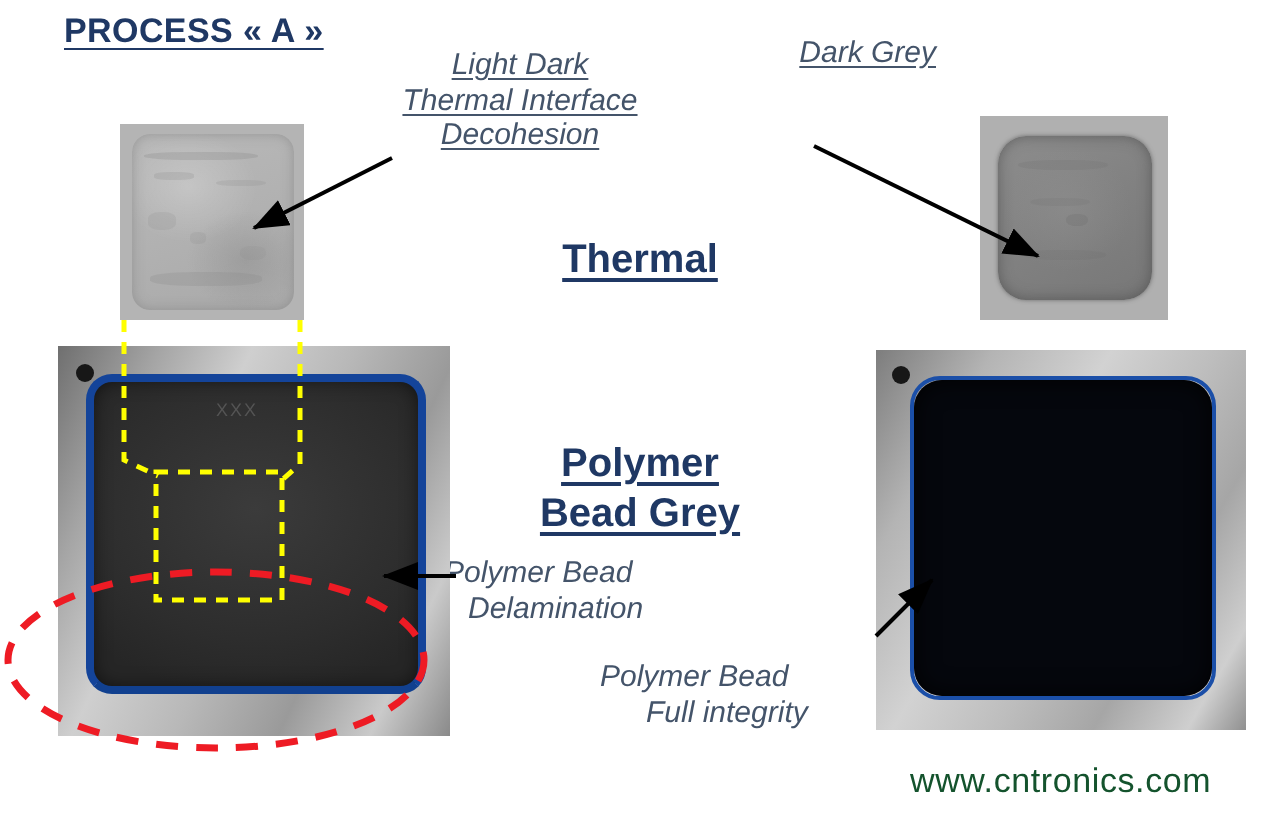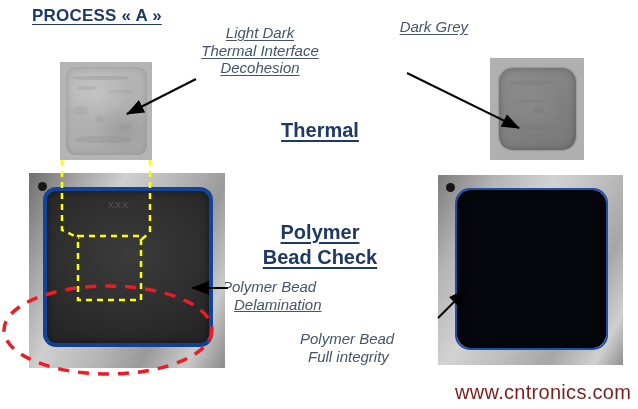--- a/index.html
+++ b/index.html
@@ -52,22 +52,22 @@
     font-weight: 700;
     font-size: 20px;
     line-height: 1.25;
     text-align: center;
     white-space: nowrap;
   }
   .center-label .ul { text-decoration: underline; text-underline-offset: 3px; }
 
   .watermark {
     position: absolute;
-    color: #7f1d1d;
-    font-size: 20px;
+    color: #14532d;
+    font-size: 17px;
     letter-spacing: .3px;
     white-space: nowrap;
   }
 
   
   .paste-photo {
     position: absolute;
     overflow: hidden;
   }
   .paste-photo .frame {
@@ -198,31 +198,31 @@
   <div class="ital" style="left:350px; top:18px; width:118px;text-align:right;">
     <div><span class="ul">Dark Grey</span></div>
   </div>
 
   <div class="center-label" style="left:258px; top:118px; width:124px;">
     <div><span class="ul">Thermal</span></div>
   </div>
 
   <div class="center-label" style="left:258px; top:220px; width:124px;">
     <div><span class="ul">Polymer</span></div>
-    <div><span class="ul">Bead Check</span></div>
+    <div><span class="ul">Bead Grey</span></div>
   </div>
 
   <div class="ital noul" style="left:222px; top:278px; width:144px; text-align:left;">
     <div><span>Polymer Bead</span></div>
-    <div style="padding-left:12px;text-decoration:underline;"><span>Delamination</span></div>
+    <div style="padding-left:12px;"><span>Delamination</span></div>
   </div>
 
   <div class="ital noul" style="left:300px; top:330px; width:140px; text-align:left;">
     <div><span>Polymer Bead</span></div>
-    <div style="padding-left:8px;"><span>Full integrity</span></div>
+    <div style="padding-left:8px;margin-left:15px;"><span>Full integrity</span></div>
   </div>
 
   <div class="paste-photo paste-a" style="left:60px; top:62px; width:92px; height:98px;">
     <div class="frame"></div>
     <div class="die">
       <div class="speck" style="left:8%; top:10%;  width:70%; height:5%;  opacity:.55;"></div>
       <div class="speck" style="left:14%; top:22%; width:24%; height:4%;  opacity:.45;"></div>
       <div class="speck" style="left:52%; top:26%; width:30%; height:4%;  opacity:.40;"></div>
       <div class="speck" style="left:10%; top:44%; width:18%; height:10%; opacity:.35;"></div>
       <div class="speck" style="left:36%; top:56%; width:10%; height:6%;  opacity:.35;"></div>

